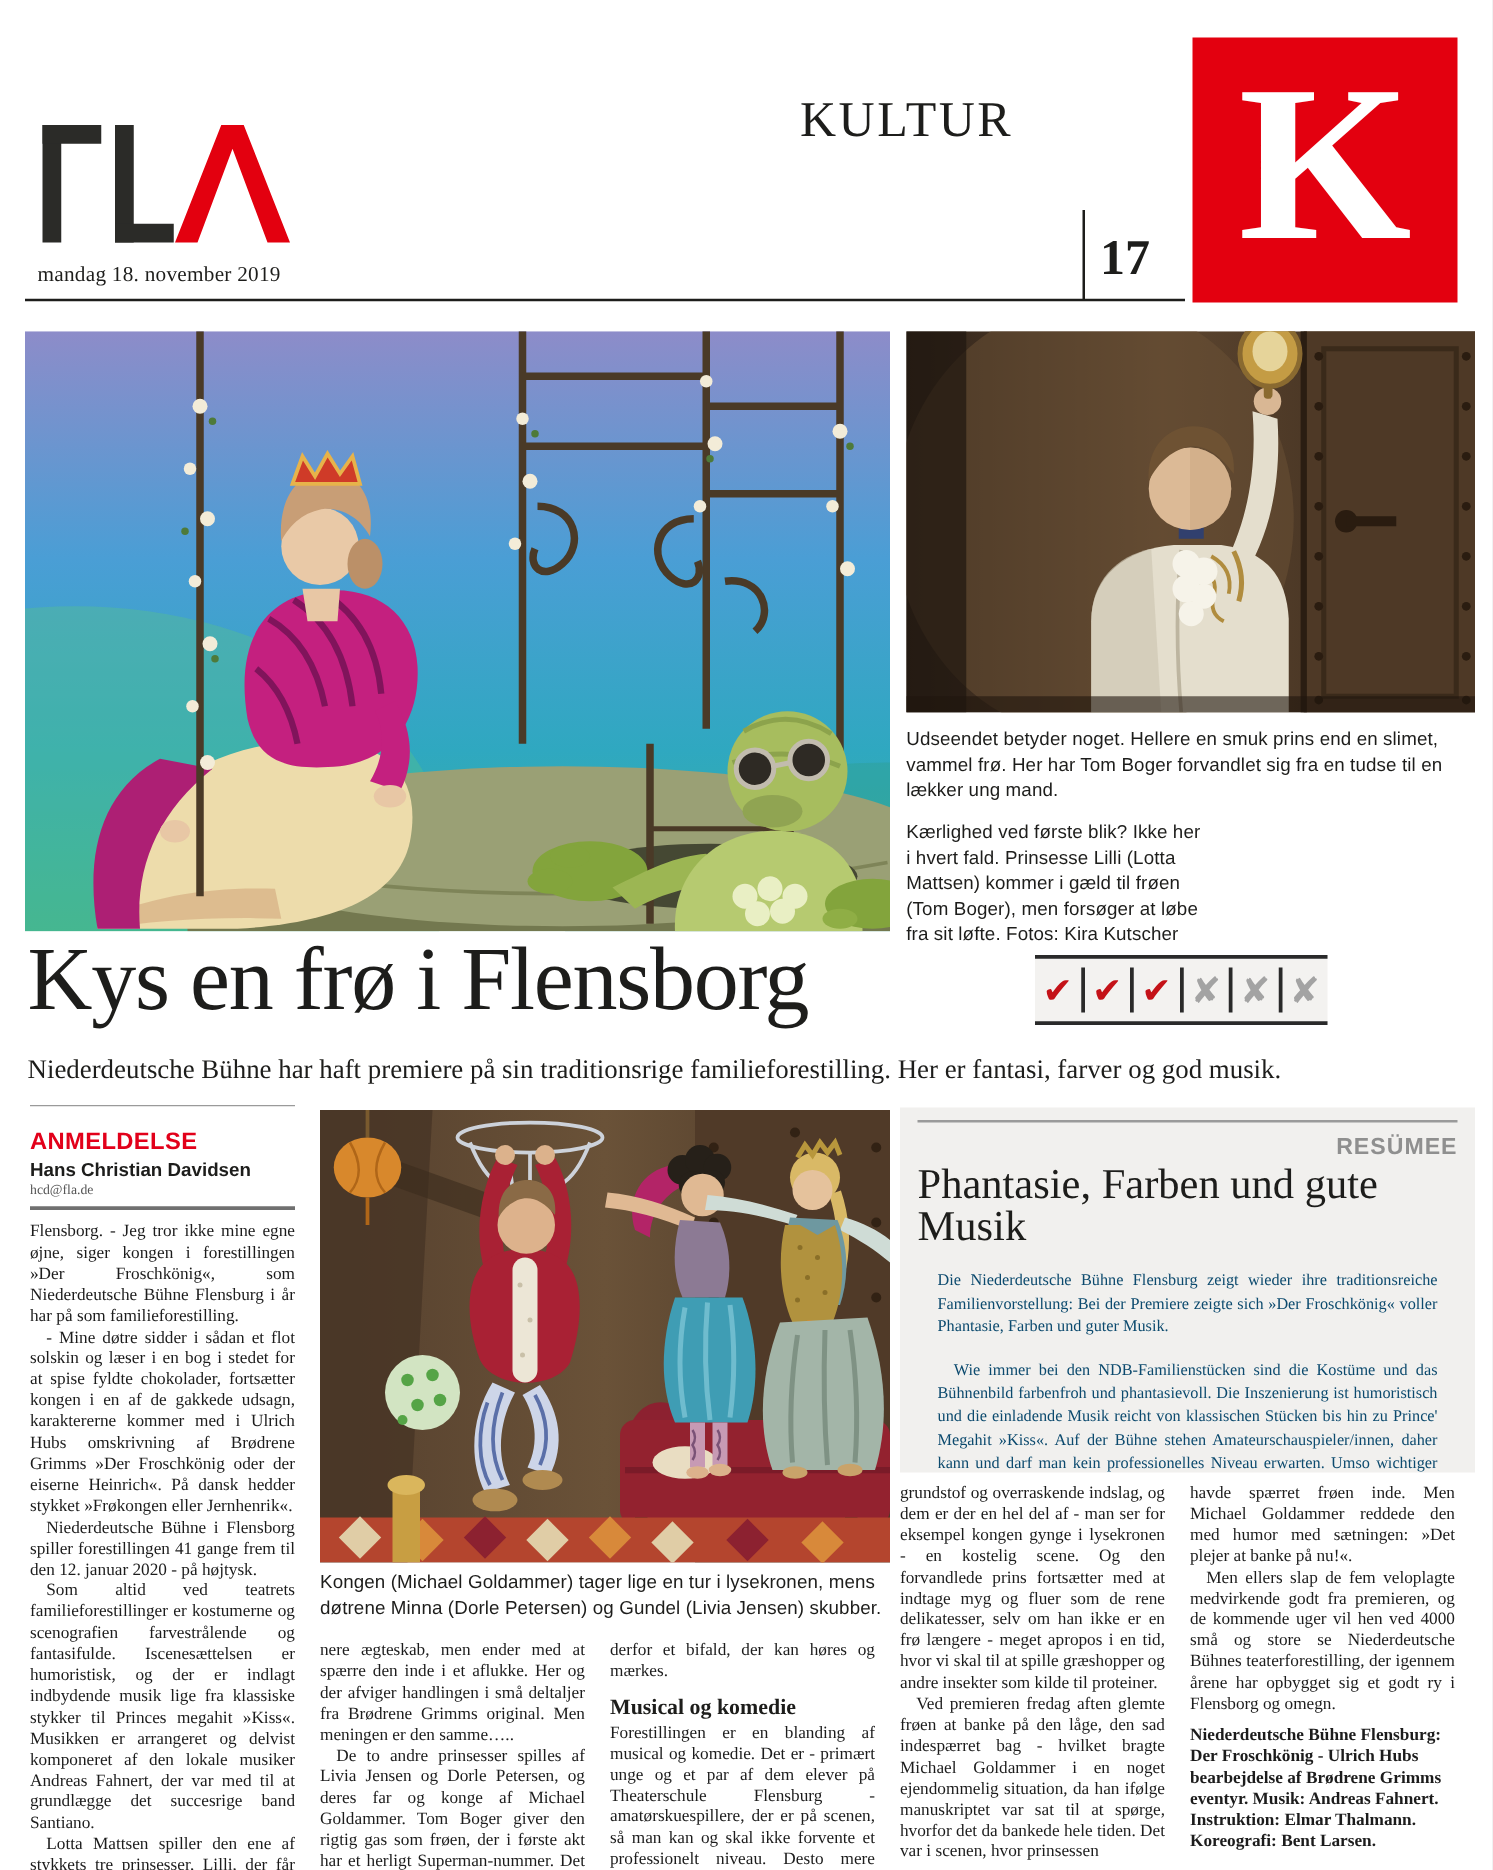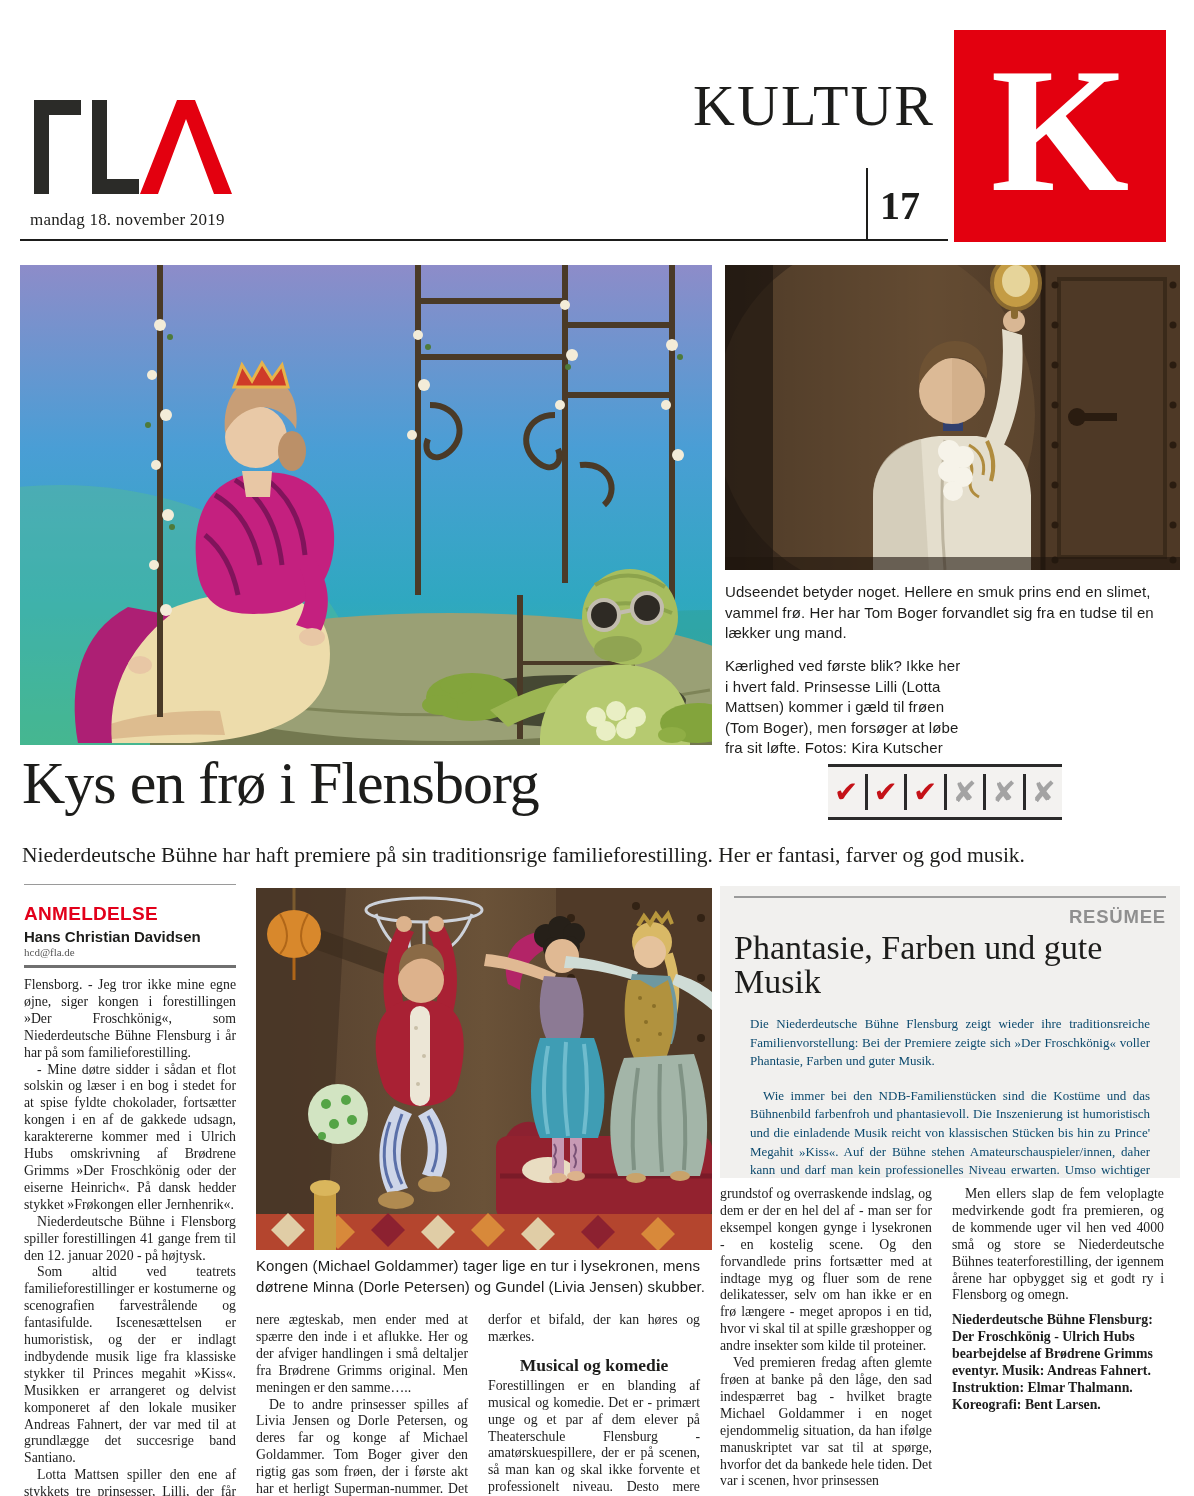--- a/index.html
+++ b/index.html
@@ -2,56 +2,56 @@
 <html><head>
 <meta charset="utf-8">
 <style>
   html,body{margin:0;padding:0;background:#e8e8e8;}
   .page{position:relative;width:1194px;height:1496px;background:#ffffff;overflow:hidden;
         font-family:"Liberation Serif","DejaVu Serif",serif;color:#1d1d1b;margin:0 auto;}
   .abs{position:absolute;}
 
   
   .date{left:30px;top:210px;font-size:17px;letter-spacing:0.2px;}
-  .kultur{left:640px;top:72px;width:295px;text-align:right;font-size:58px;letter-spacing:2px;}
+  .kultur{left:640px;top:72px;width:295px;text-align:left;font-size:40px;letter-spacing:2px;}
   .masthead-vline{left:866px;top:168px;width:2px;height:72px;background:#1d1d1b;}
   .pagenum{left:880px;top:182px;font-size:40px;font-weight:700;}
   .masthead-rule{left:20px;top:239px;width:928px;height:2px;background:#1d1d1b;}
   .kbox{left:954px;top:30px;width:212px;height:212px;background:#e3000f;display:flex;
         align-items:center;justify-content:center;}
   .kbox span{color:#fff;font-size:178px;font-weight:700;line-height:1;transform:translateY(-6px);}
 
   
   figure{margin:0;}
   .photo{display:block;}
 
   
   .caption{font-family:"Liberation Sans","DejaVu Sans",sans-serif;font-size:15px;
            line-height:20.5px;color:#1d1d1b;letter-spacing:0.1px;}
   .cap-prince{left:725px;top:582px;width:458px;}
   .cap-stage{left:725px;top:656px;width:236px;}
   .cap-king{left:256px;top:1256px;width:452px;}
 
   
-  .headline{left:22px;top:744px;width:800px;font-size:60px;line-height:78px;letter-spacing:-1px;}
+  .headline{left:22px;top:744px;width:800px;font-size:72px;line-height:78px;letter-spacing:-1px;}
   .rating{left:828px;top:764px;width:234px;height:56px;background:#f3f2f0;
           border-top:3px solid #2a2a2a;border-bottom:3px solid #2a2a2a;
           display:flex;align-items:center;box-sizing:border-box;}
   .rating-cell{flex:1;text-align:center;font-size:29px;font-weight:700;
                font-family:"DejaVu Sans",sans-serif;line-height:1;}
   .check{color:#c41218;}
   .cross{color:#a3a3a3;}
   .rating-divider{width:3px;height:36px;background:#2a2a2a;flex:0 0 auto;}
   .standfirst{left:22px;top:842px;width:1150px;font-size:21.5px;line-height:27px;}
 
   
   .col{width:212px;}
   .bodytext p{margin:0;font-size:13.8px;line-height:16.9px;text-align:justify;color:#1c1c1c;}
   .bodytext p.ind{text-indent:13px;}
-  .bodytext h3{margin:9px 0 3px;font-size:17.5px;line-height:20px;text-align:center;}
+  .bodytext h3{margin:9px 0 3px;font-size:17.5px;line-height:20px;}
   .bodytext p.credits{font-weight:700;margin-top:8px;text-align:left;}
 
   .kickerblock{border-top:1.5px solid #9a9a9a;padding-top:18px;}
   .kicker-red{font-family:"Liberation Sans","DejaVu Sans",sans-serif;font-weight:700;
               font-size:19px;color:#e2001a;letter-spacing:0.3px;}
   .author{font-family:"Liberation Sans","DejaVu Sans",sans-serif;font-weight:700;
           font-size:15px;margin-top:3px;}
   .email{font-family:Liberation Serif, serif;font-size:11px;color:#555;
          margin-top:1px;padding-bottom:7px;border-bottom:3.5px solid #707070;}
   .col1-body{margin-top:9px;}
@@ -442,17 +442,18 @@
     <p class="ind">Wie immer bei den NDB-Familienstücken sind die Kostüme und das Bühnenbild farbenfroh und phantasievoll. Die Inszenierung ist humoristisch und die einladende Musik reicht von klassischen Stücken bis hin zu Prince' Megahit »Kiss«. Auf der Bühne stehen Amateurschauspieler/innen, daher kann und darf man kein professionelles Niveau erwarten. Umso wichtiger sind eine sichere Regie, eine gute Vorlage und überraschende Einfälle, von denen es hier eine ganze Menge gibt.</p>
 
   </aside>
 
   <div class="abs col bodytext" style="left:720px;top:1186px;">
     <p>grundstof og overraskende indslag, og dem er der en hel del af - man ser for eksempel kongen gynge i lysekronen - en kostelig scene. Og den forvandlede prins fortsætter med at indtage myg og fluer som de rene delikatesser, selv om han ikke er en frø længere - meget apropos i en tid, hvor vi skal til at spille græshopper og andre insekter som kilde til proteiner.</p>
     <p class="ind">Ved premieren fredag aften glemte frøen at banke på den låge, den sad indespærret bag - hvilket bragte Michael Goldammer i en noget ejendommelig situation, da han ifølge manuskriptet var sat til at spørge, hvorfor det da bankede hele tiden. Det var i scenen, hvor prinsessen</p>
   </div>
 
   <div class="abs col bodytext" style="left:952px;top:1186px;">
+    <p>havde spærret frøen inde. Men Michael Goldammer reddede den med humor med sætningen: »Det plejer at banke på nu!«.</p>
     <p class="ind">Men ellers slap de fem veloplagte medvirkende godt fra premieren, og de kommende uger vil hen ved 4000 små og store se Niederdeutsche Bühnes teaterforestilling, der igennem årene har opbygget sig et godt ry i Flensborg og omegn.</p>
     <p class="credits">Niederdeutsche Bühne Flensburg: Der Froschkönig - Ulrich Hubs bearbejdelse af Brødrene Grimms eventyr. Musik: Andreas Fahnert. Instruktion: Elmar Thalmann. Koreografi: Bent Larsen.</p>
   </div>
 
 </div>
 
 </body></html>

